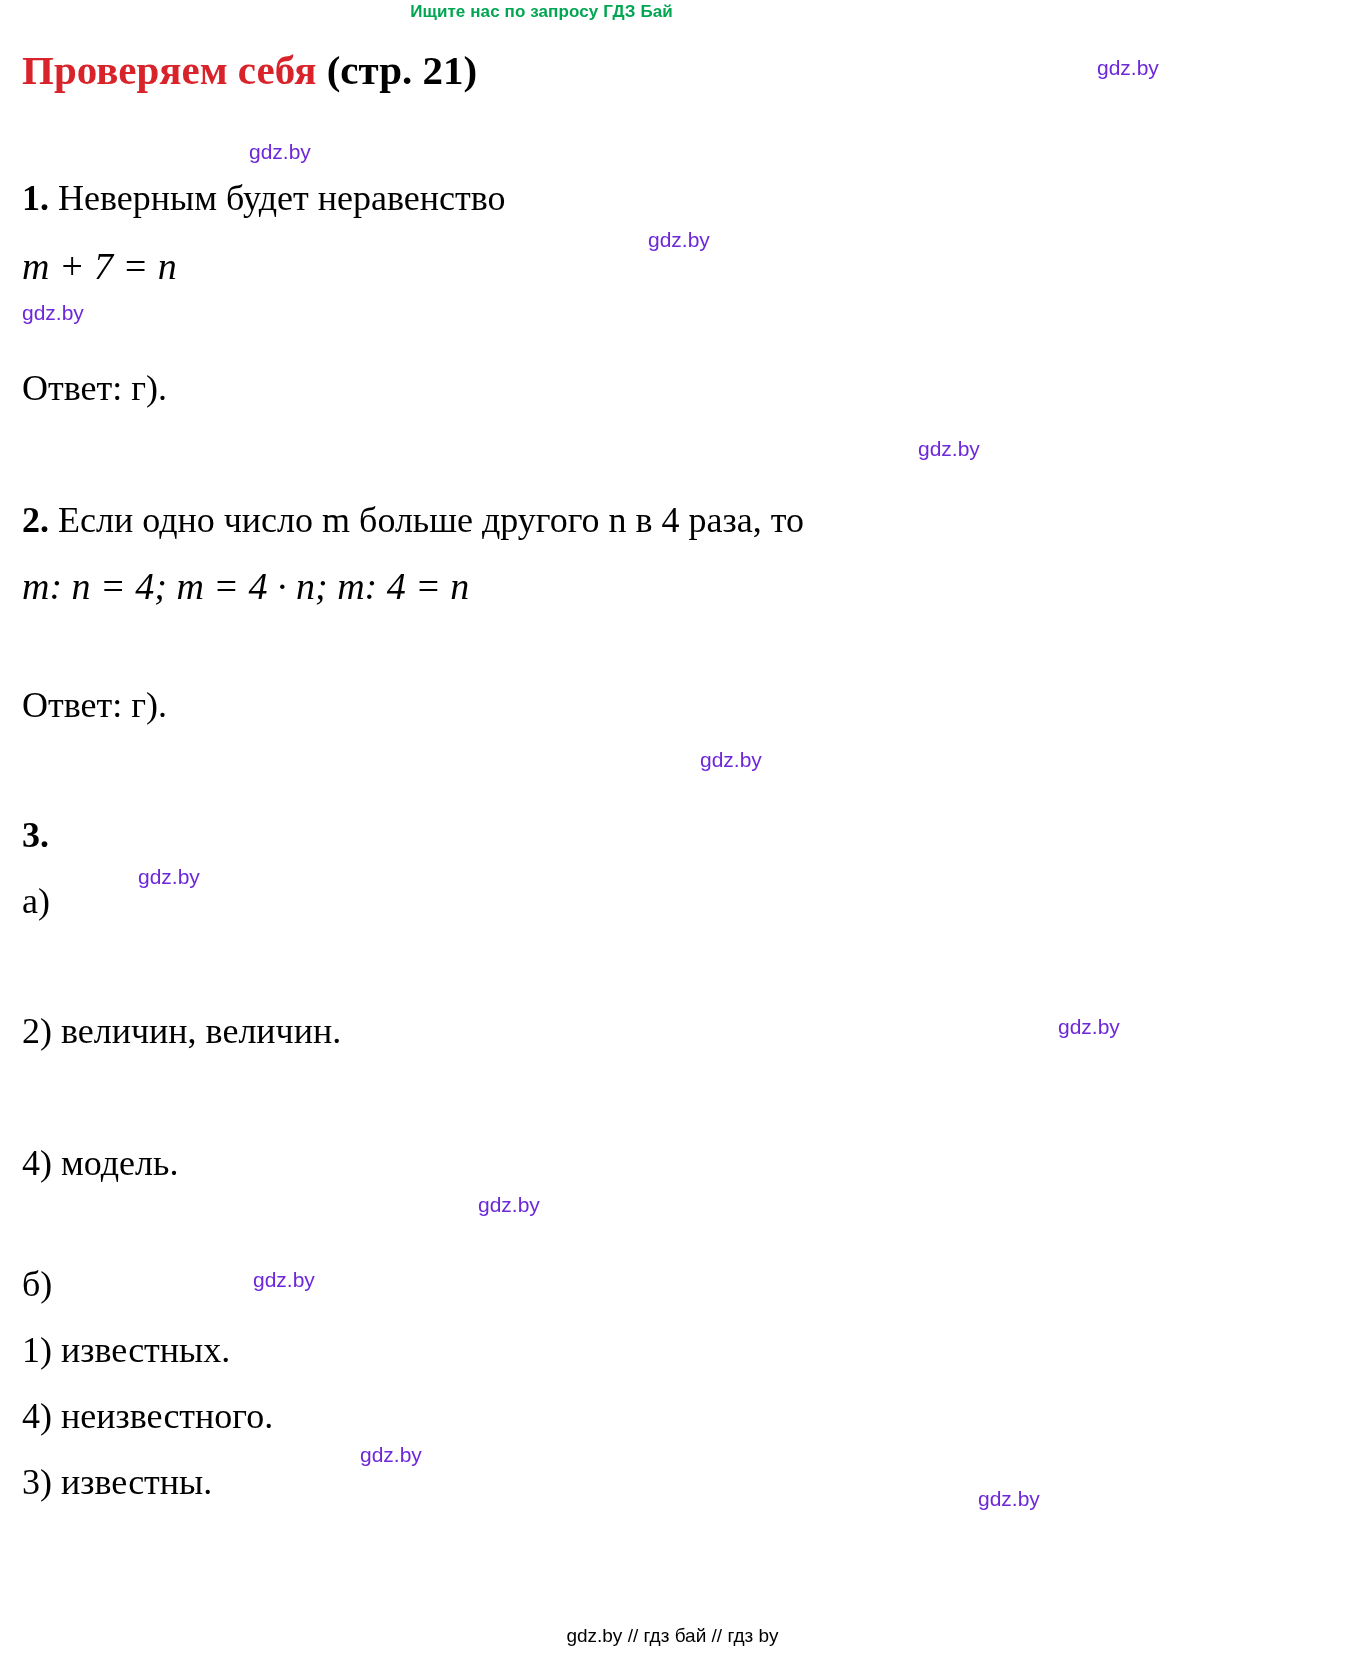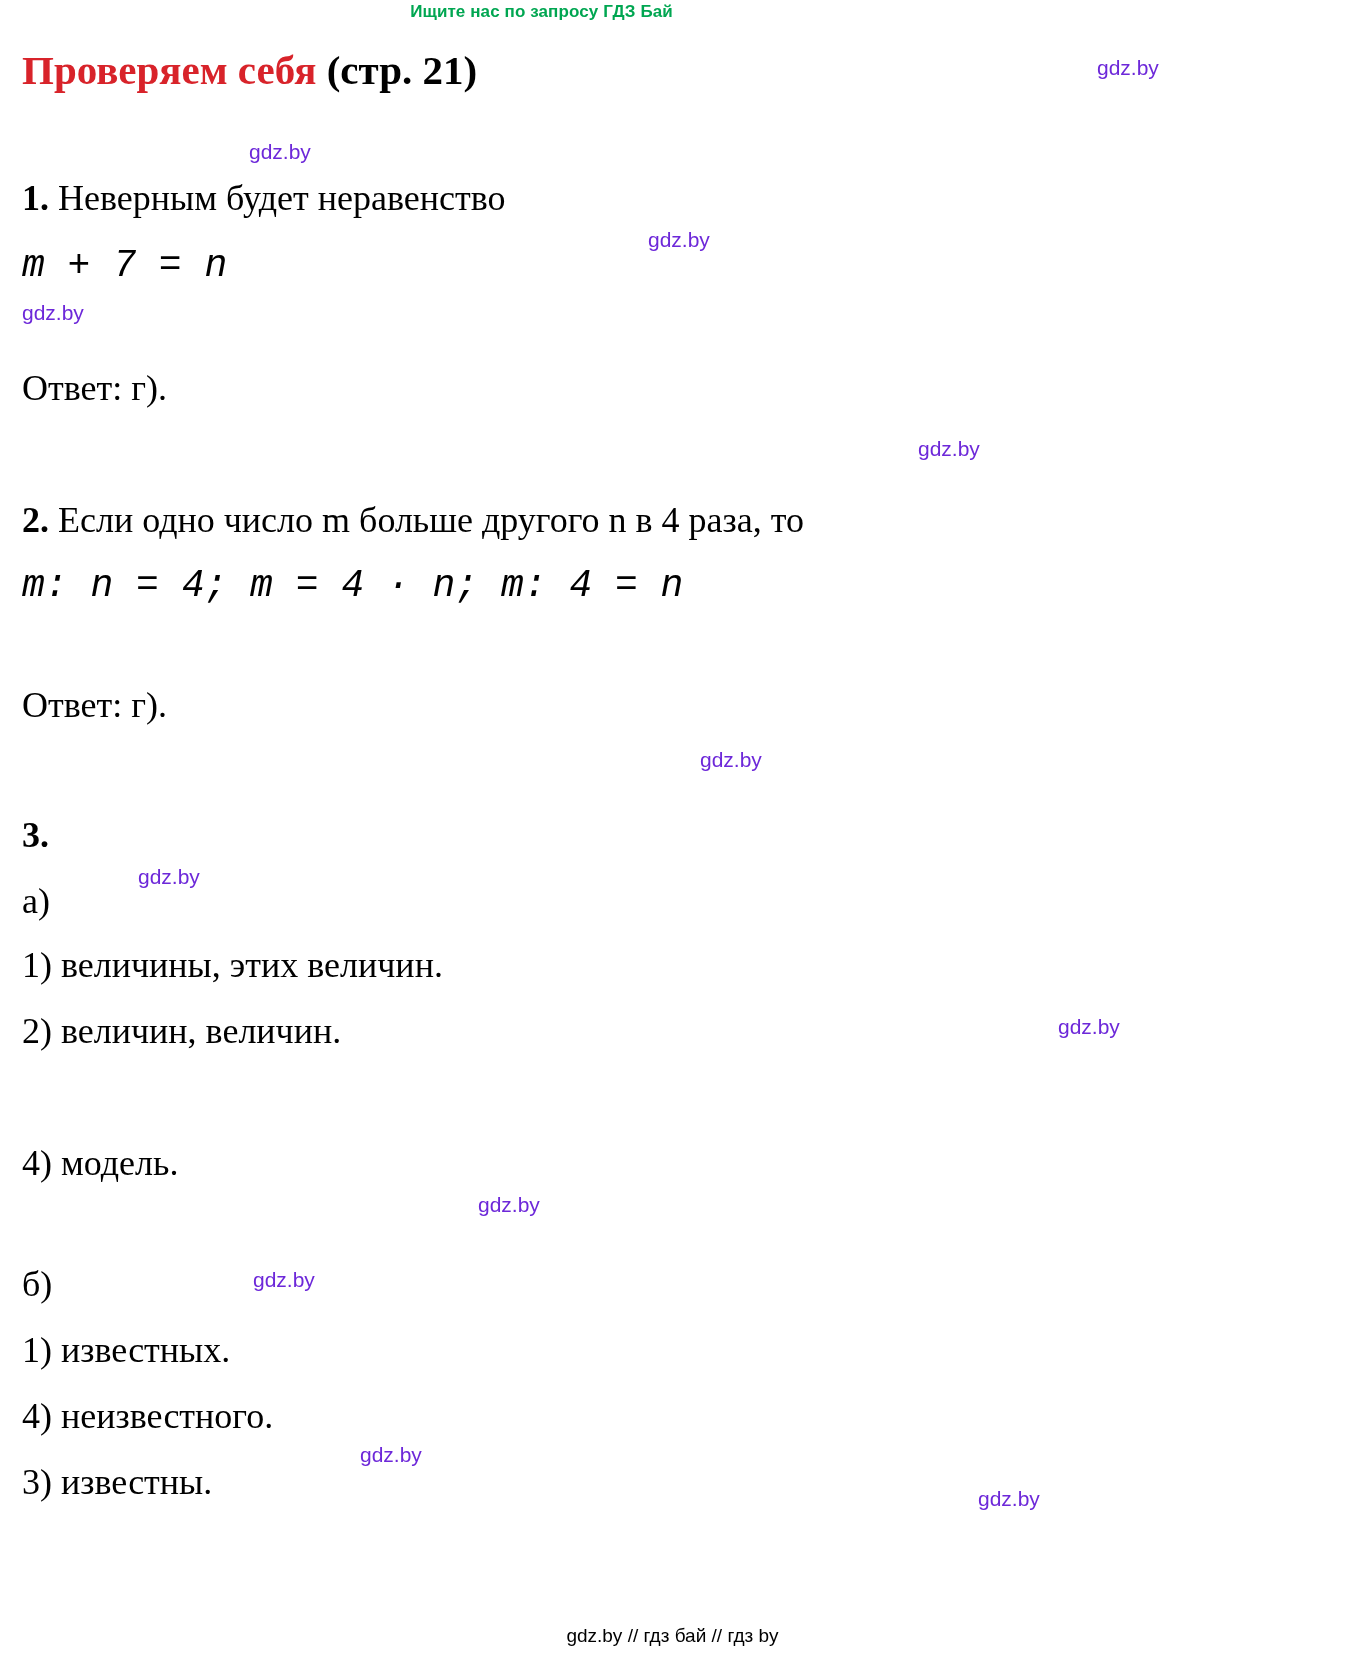--- a/index.html
+++ b/index.html
@@ -63,21 +63,21 @@
   
   .txt {
     position: absolute;
     font-size: 36px;
     line-height: 1.12;
     white-space: nowrap;
   }
   .txt b { font-weight: bold; }
   .math {
     font-style: italic;
-    font-family: Liberation Mono, monospace;
+    font-family: Liberation Serif, serif;
   }
 
   
   .footer {
     position: absolute;
     bottom: 8px;
     left: 0;
     width: 1345px;
     text-align: center;
     color: #000000;
@@ -122,21 +122,20 @@
     <span>Если одно число m больше другого n в 4 раза, то</span>
   </div>
   <div class="txt math" style="left:22px; top:565px; font-size:38px;">m: n = 4; m = 4 · n; m: 4 = n</div>
   <div class="txt" style="left:22px; top:685px;">Ответ: г).</div>
 
   <div class="txt" style="left:22px; top:815px;">
     <b>3.</b>
   </div>
 
   <div class="txt" style="left:22px; top:881px;">а)</div>
-  <div class="txt" style="left:22px; top:945px;">1) величины, этих величин.</div>
   <div class="txt" style="left:22px; top:1011px;">2) величин, величин.</div>
   <div class="txt" style="left:22px; top:1143px;">4) модель.</div>
 
   <div class="txt" style="left:22px; top:1264px;">б)</div>
   <div class="txt" style="left:22px; top:1330px;">1) известных.</div>
   <div class="txt" style="left:22px; top:1396px;">4) неизвестного.</div>
   <div class="txt" style="left:22px; top:1462px;">3) известны.</div>
 
   <div class="footer">gdz.by  //  гдз бай  //  гдз by</div>
 

